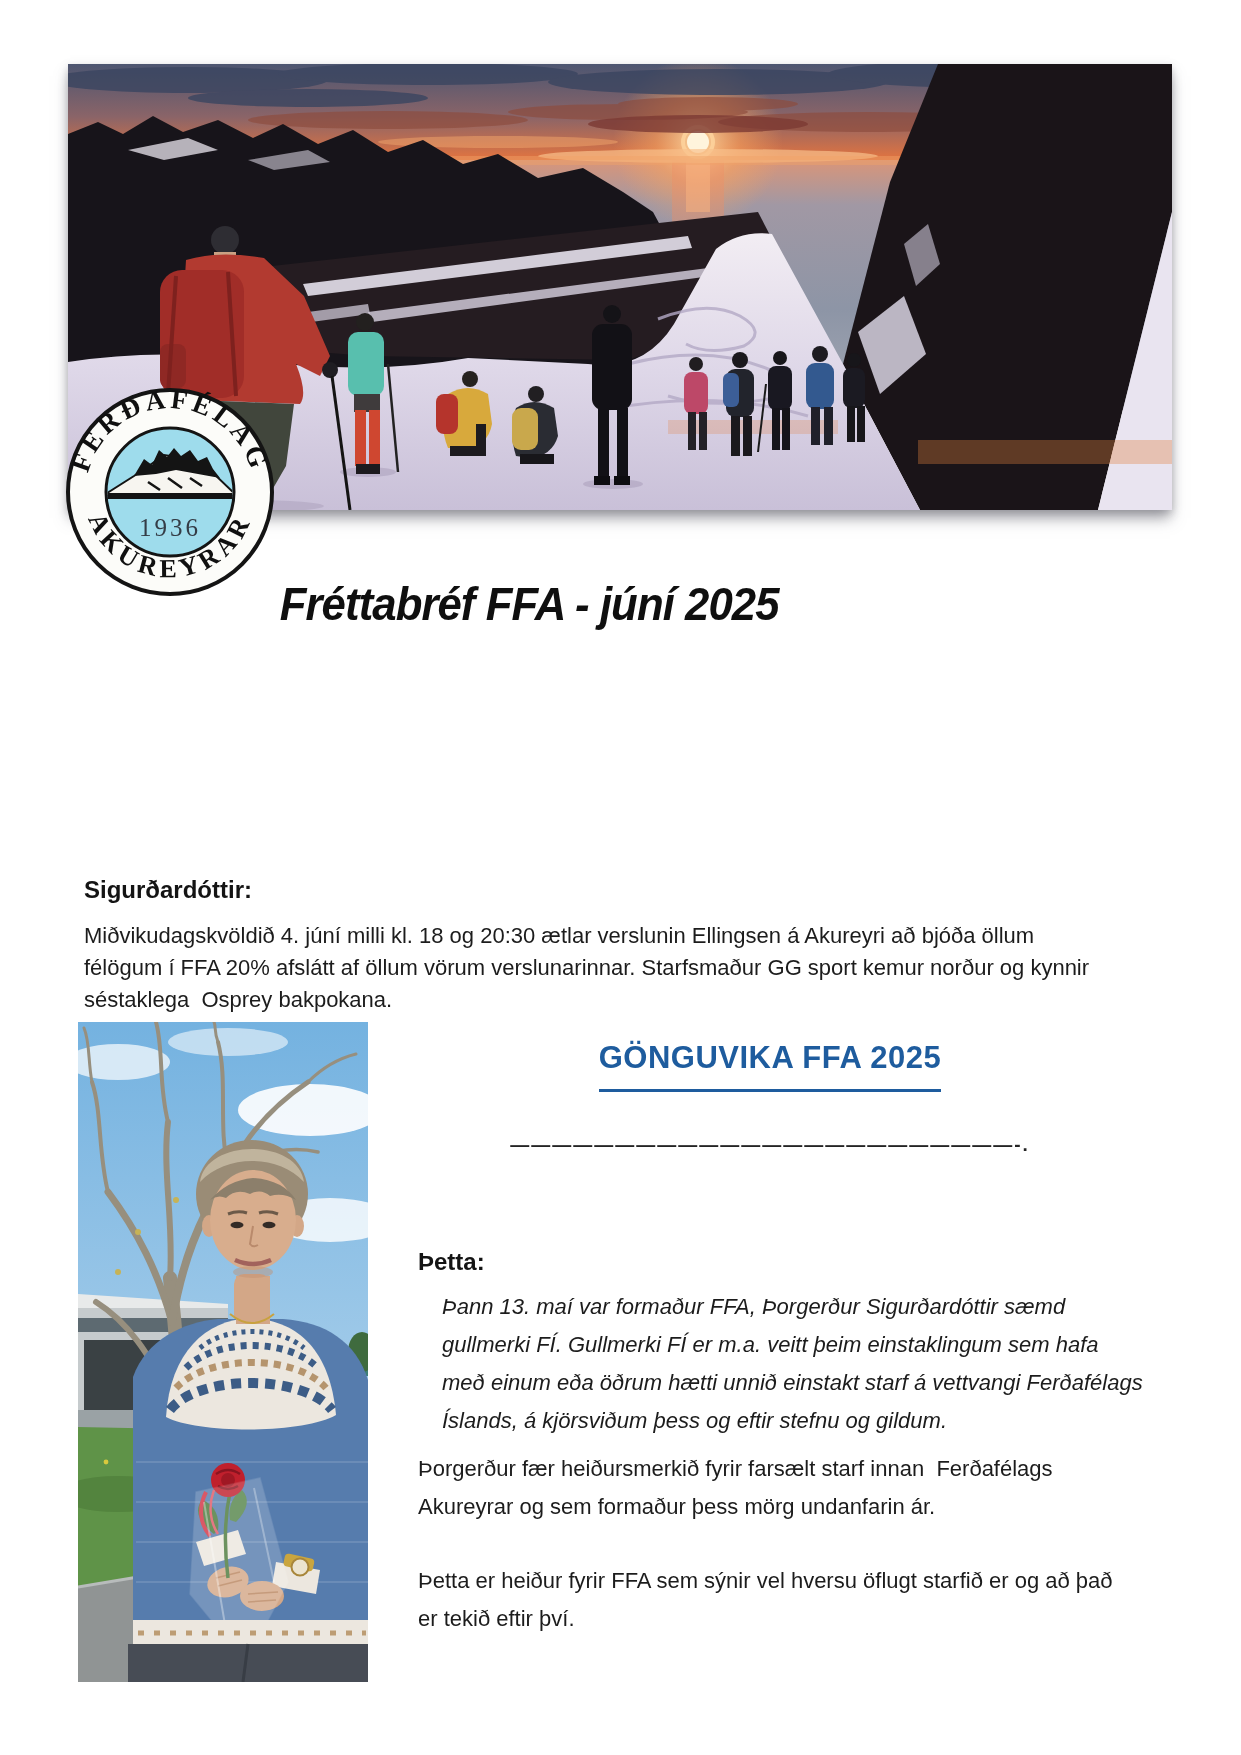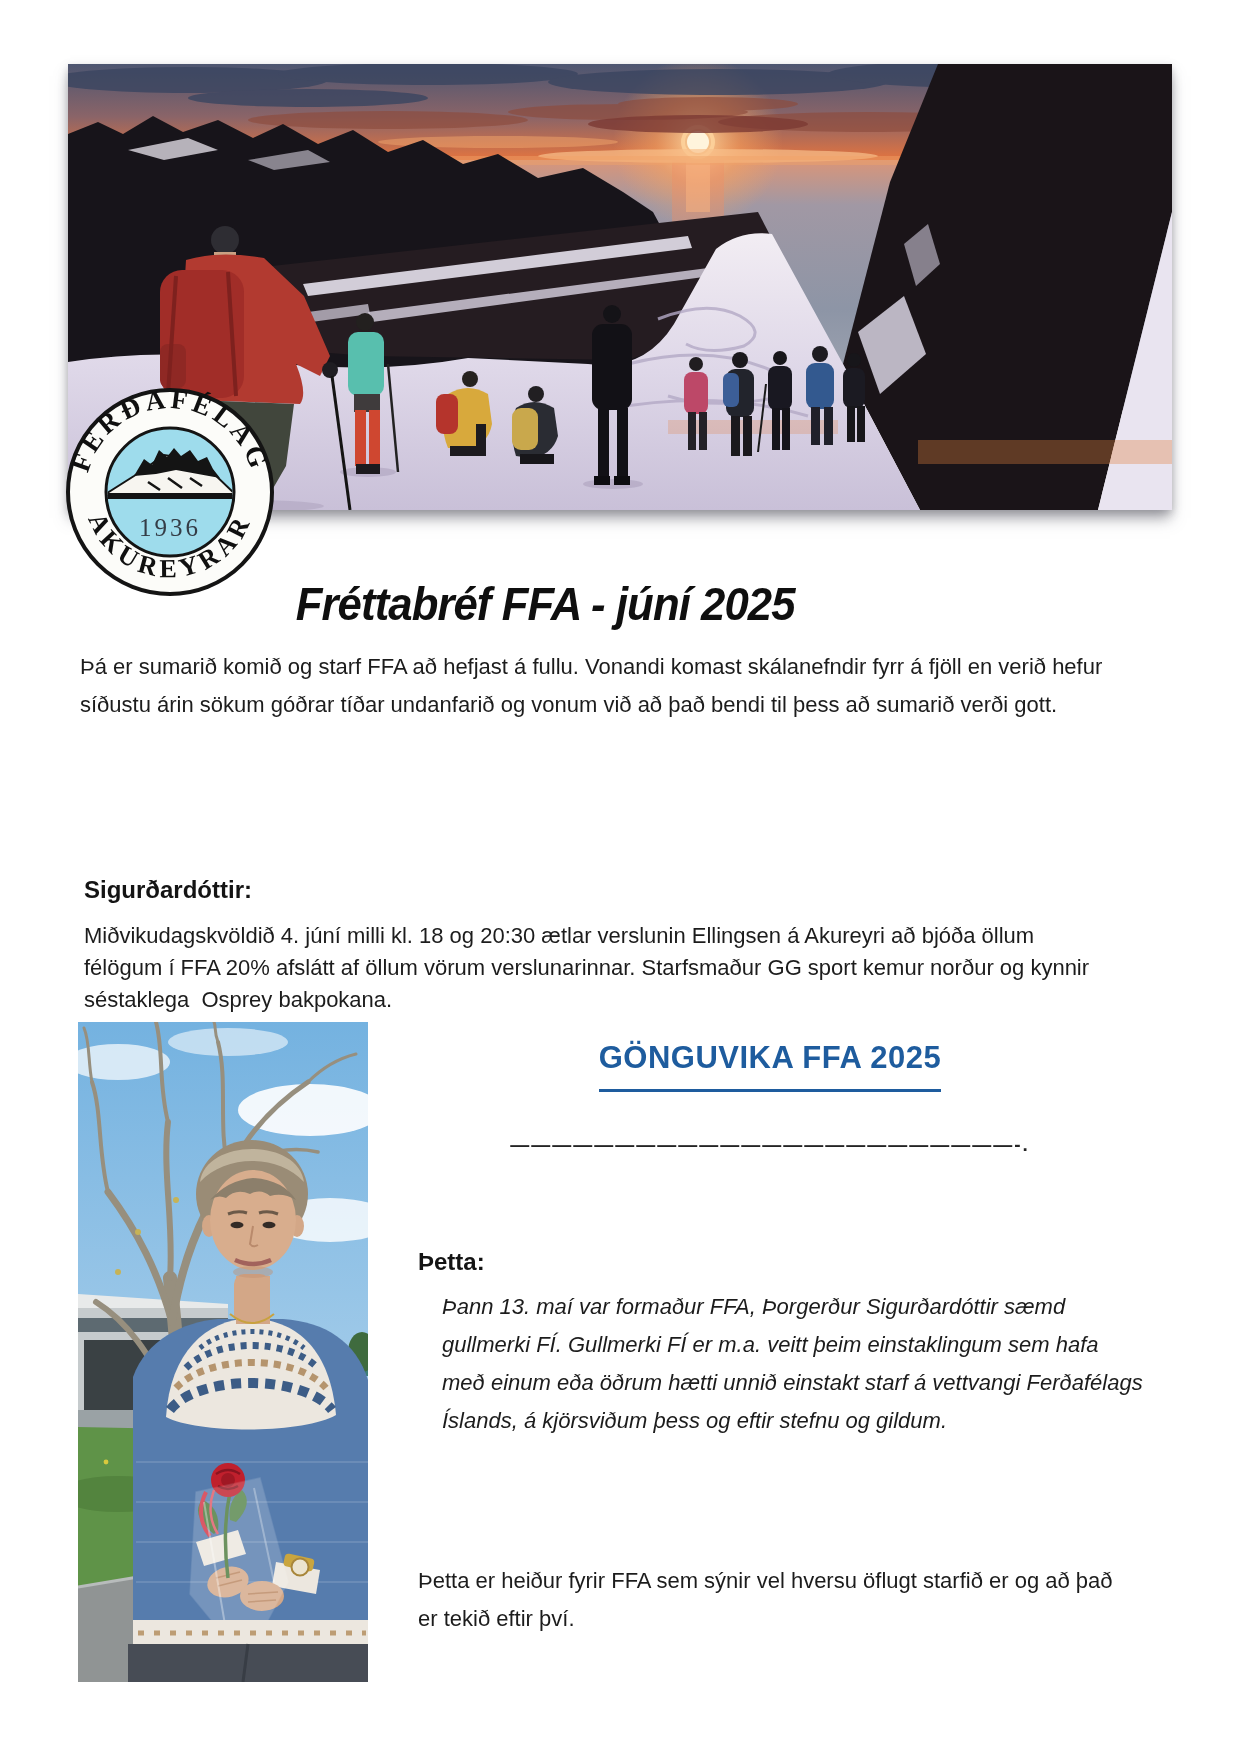--- a/index.html
+++ b/index.html
@@ -7,21 +7,21 @@
   .page{position:relative;width:1241px;height:1755px;margin:0 auto;background:#ffffff;
         font-family:"Liberation Sans",sans-serif;color:#1b1b1b;overflow:hidden;}
   .abs{position:absolute;}
   
   .hero{left:68px;top:64px;width:1104px;height:446px;z-index:1;
         box-shadow:0 10px 14px -2px rgba(90,90,100,.55), 0 3px 8px rgba(120,120,130,.35);}
   .hero svg{display:block;width:100%;height:100%;}
   .logo{left:64px;top:386px;width:212px;height:212px;z-index:3;}
   .logo svg{display:block;width:100%;height:100%;}
   
-  .doc-title{left:16px;top:576px;width:1059px;text-align:center;z-index:2;
+  .doc-title{left:0;top:576px;width:1059px;text-align:center;z-index:2;
              font-size:47px;font-weight:bold;font-style:italic;color:#0f0f0f;letter-spacing:-1px;}
   .doc-title .squeeze{display:inline-block;transform:scaleX(.93);}
   
   .body-text{font-size:22px;line-height:38px;white-space:pre-wrap;color:#1c1c1c;}
   .p-intro1{left:80px;top:648px;width:1094px;}
   .p-intro2{left:80px;top:736px;width:1094px;}
   .sec-head{font-size:24px;font-weight:bold;color:#141414;}
   .afsl-h{left:84px;top:876px;}
   .afsl-p{left:84px;top:912px;width:1090px;line-height:32px;margin-top:8px;}
   
@@ -221,22 +221,20 @@
       <text class="logo-arc-text" font-size="26" letter-spacing="5">
         <textPath href="#arcB" startOffset="50%" text-anchor="middle">AKUREYRAR</textPath>
       </text>
     </svg>
   </div>
 
   <div class="abs doc-title">
     <span class="squeeze">Fréttabréf FFA - júní 2025</span>
   </div>
 
-  <div class="abs body-text p-intro1">Þá er sumarið komið og starf FFA að hefjast á fullu. Vonandi komast skálanefndir fyrr á fjöll en verið hefur
-síðustu árin sökum góðrar tíðar undanfarið og vonum við að það bendi til þess að sumarið verði gott.</div>
 
   <div class="abs sec-head afsl-h">Sigurðardóttir:</div>
   <div class="abs body-text afsl-p">Miðvikudagskvöldið 4. júní milli kl. 18 og 20:30 ætlar verslunin Ellingsen á Akureyri að bjóða öllum
 félögum í FFA 20% afslátt af öllum vörum verslunarinnar. Starfsmaður GG sport kemur norður og kynnir
 séstaklega  Osprey bakpokana.</div>
 
   <div class="abs portrait">
     <svg viewBox="0 0 290 660">
       <defs>
         <linearGradient id="skyP" x1="0" y1="0" x2="0" y2="1">
@@ -357,16 +355,18 @@
 
   <div class="abs gv-wrap">
     <span class="gv-heading" style="color: rgb(30, 92, 158); border-color: rgb(30, 92, 158);">GÖNGUVIKA FFA 2025</span>
   </div>
   <div class="abs divider">————————————————————————-.</div>
   <div class="abs sec-head frett-h">Þetta:</div>
   <div class="abs body-text gvp1">Þann 13. maí var formaður FFA, Þorgerður Sigurðardóttir sæmd
 gullmerki FÍ. Gullmerki FÍ er m.a. veitt þeim einstaklingum sem hafa
 með einum eða öðrum hætti unnið einstakt starf á vettvangi Ferðafélags
 Íslands, á kjörsviðum þess og eftir stefnu og gildum.</div>
+  <div class="abs body-text gvp2">Þorgerður fær heiðursmerkið fyrir farsælt starf innan  Ferðafélags
+Akureyrar og sem formaður þess mörg undanfarin ár.</div>
   <div class="abs body-text gvp3">Þetta er heiður fyrir FFA sem sýnir vel hversu öflugt starfið er og að það
 er tekið eftir því.</div>
 
 </div>
 
 </body></html>

